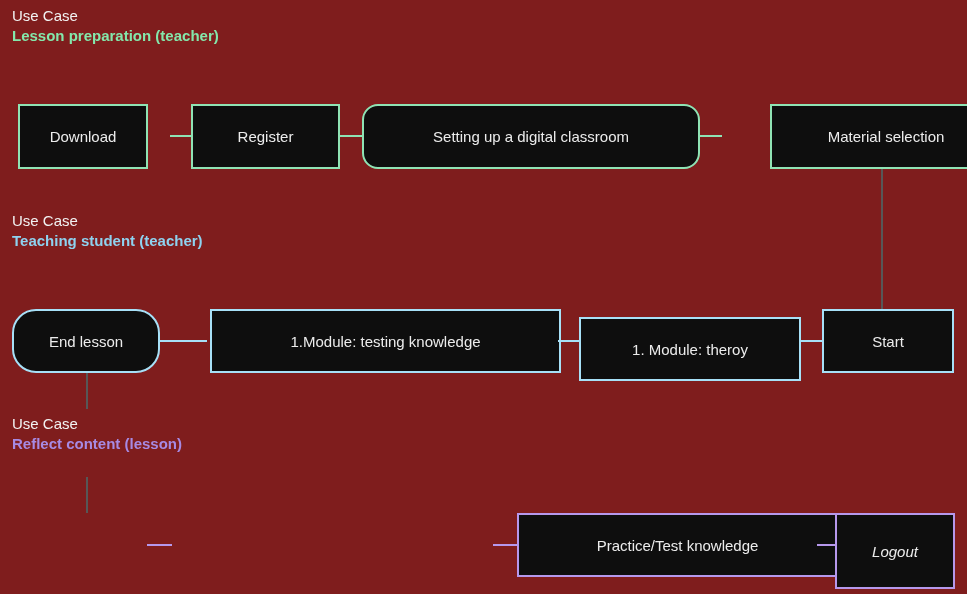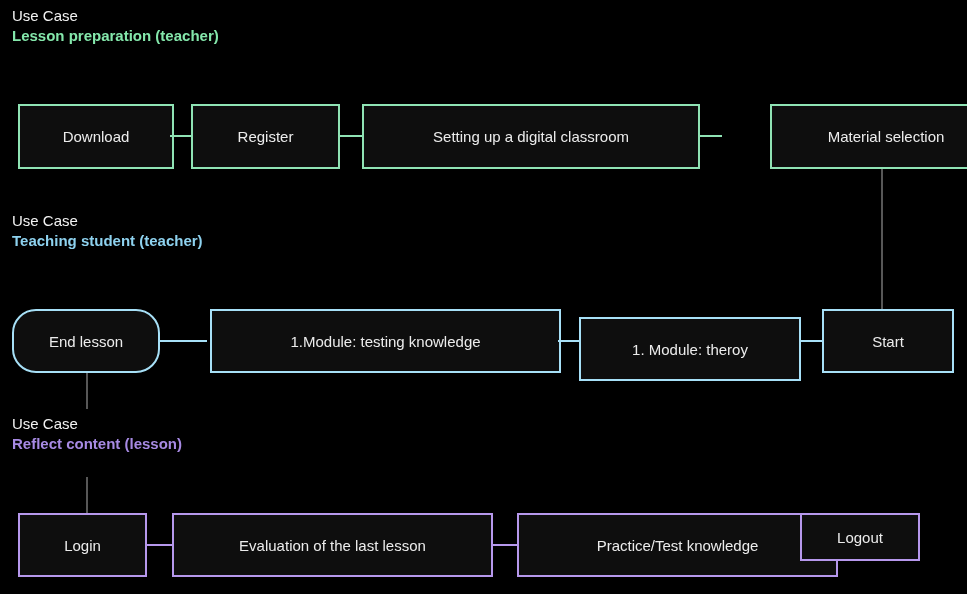--- a/index.html
+++ b/index.html
@@ -5,21 +5,21 @@
   html, body {
     margin: 0;
     padding: 0;
     background: #121212;
     font-family: "Liberation Sans", sans-serif;
   }
   .canvas {
     position: relative;
     width: 967px;
     height: 594px;
-    background: #000000;
+    background: #7f1d1d;
     overflow: hidden;
   }
   .uc-label {
     position: absolute;
     left: 12px;
     font-size: 15px;
     line-height: 20px;
   }
   .uc-kicker {
     color: #f2f2f2;
@@ -53,29 +53,29 @@
 </head>
 <body>
 
 <div class="canvas">
 
   <div class="uc-label" style="top:6px;">
     <div class="uc-kicker">Use Case</div>
     <div class="uc-title" style="color: rgb(132, 231, 171);">Lesson preparation (teacher)</div>
   </div>
 
-  <div class="node" style="left: 18px; top: 104px; width: 156px; height: 65px; border-color: rgb(143, 227, 180);">
+  <div class="node" style="left: 18px; top: 104px; width: 130px; height: 65px; border-color: rgb(143, 227, 180);">
     <span>Download</span>
   </div>
   <div class="h-conn" style="left: 170px; top: 135px; width: 21px; background: rgb(143, 227, 180);"></div>
   <div class="node" style="left: 191px; top: 104px; width: 149px; height: 65px; border-color: rgb(143, 227, 180);">
     <span>Register</span>
   </div>
   <div class="h-conn" style="left: 340px; top: 135px; width: 22px; background: rgb(143, 227, 180);"></div>
-  <div class="node" style="left: 362px; top: 104px; width: 338px; height: 65px; border-color: rgb(143, 227, 180);">
+  <div class="node" style="left: 362px; top: 104px; width: 338px; height: 65px; border-color: rgb(143, 227, 180); border-radius: 16px;">
     <span>Setting up a digital classroom</span>
   </div>
   <div class="h-conn" style="left: 700px; top: 135px; width: 22px; background: rgb(143, 227, 180);"></div>
   <div class="node" style="left: 722px; top: 104px; width: 232px; height: 65px; border-color: rgb(143, 227, 180); margin-left: 48px;">
     <span>Material selection</span>
   </div>
 
   <div class="v-conn" style="left:881px;top:169px;height:140px;"></div>
 
   <div class="uc-label" style="top:211px;">
@@ -100,29 +100,23 @@
   </div>
 
   <div class="v-conn" style="left:86px;top:373px;height:36px;"></div>
   <div class="v-conn" style="left:86px;top:477px;height:36px;"></div>
 
   <div class="uc-label" style="top:414px;">
     <div class="uc-kicker">Use Case</div>
     <div class="uc-title" style="color: rgb(167, 138, 227);">Reflect content (lesson)</div>
   </div>
 
-  <div class="node" style="left: 18px; top: 513px; width: 129px; height: 64px; border-color: rgb(182, 152, 236);">
-    <span>Login</span>
-  </div>
   <div class="h-conn" style="left: 147px; top: 544px; width: 25px; background: rgb(182, 152, 236);"></div>
-  <div class="node" style="left: 172px; top: 513px; width: 321px; height: 64px; border-color: rgb(182, 152, 236);">
-    <span>Evaluation of the last lesson</span>
-  </div>
   <div class="h-conn" style="left: 493px; top: 544px; width: 24px; background: rgb(182, 152, 236);"></div>
   <div class="node" style="left: 517px; top: 513px; width: 321px; height: 64px; border-color: rgb(182, 152, 236);">
     <span>Practice/Test knowledge</span>
   </div>
   <div class="h-conn" style="left: 817px; top: 544px; width: 18px; background: rgb(182, 152, 236);"></div>
-  <div class="node" style="left: 800px; top: 513px; width: 120px; height: 48px; border-color: rgb(182, 152, 236);">
+  <div class="node" style="left: 835px; top: 513px; width: 120px; height: 76px; border-color: rgb(182, 152, 236); font-style: italic;">
     <span>Logout</span>
   </div>
 
 </div>
 
 </body></html>

